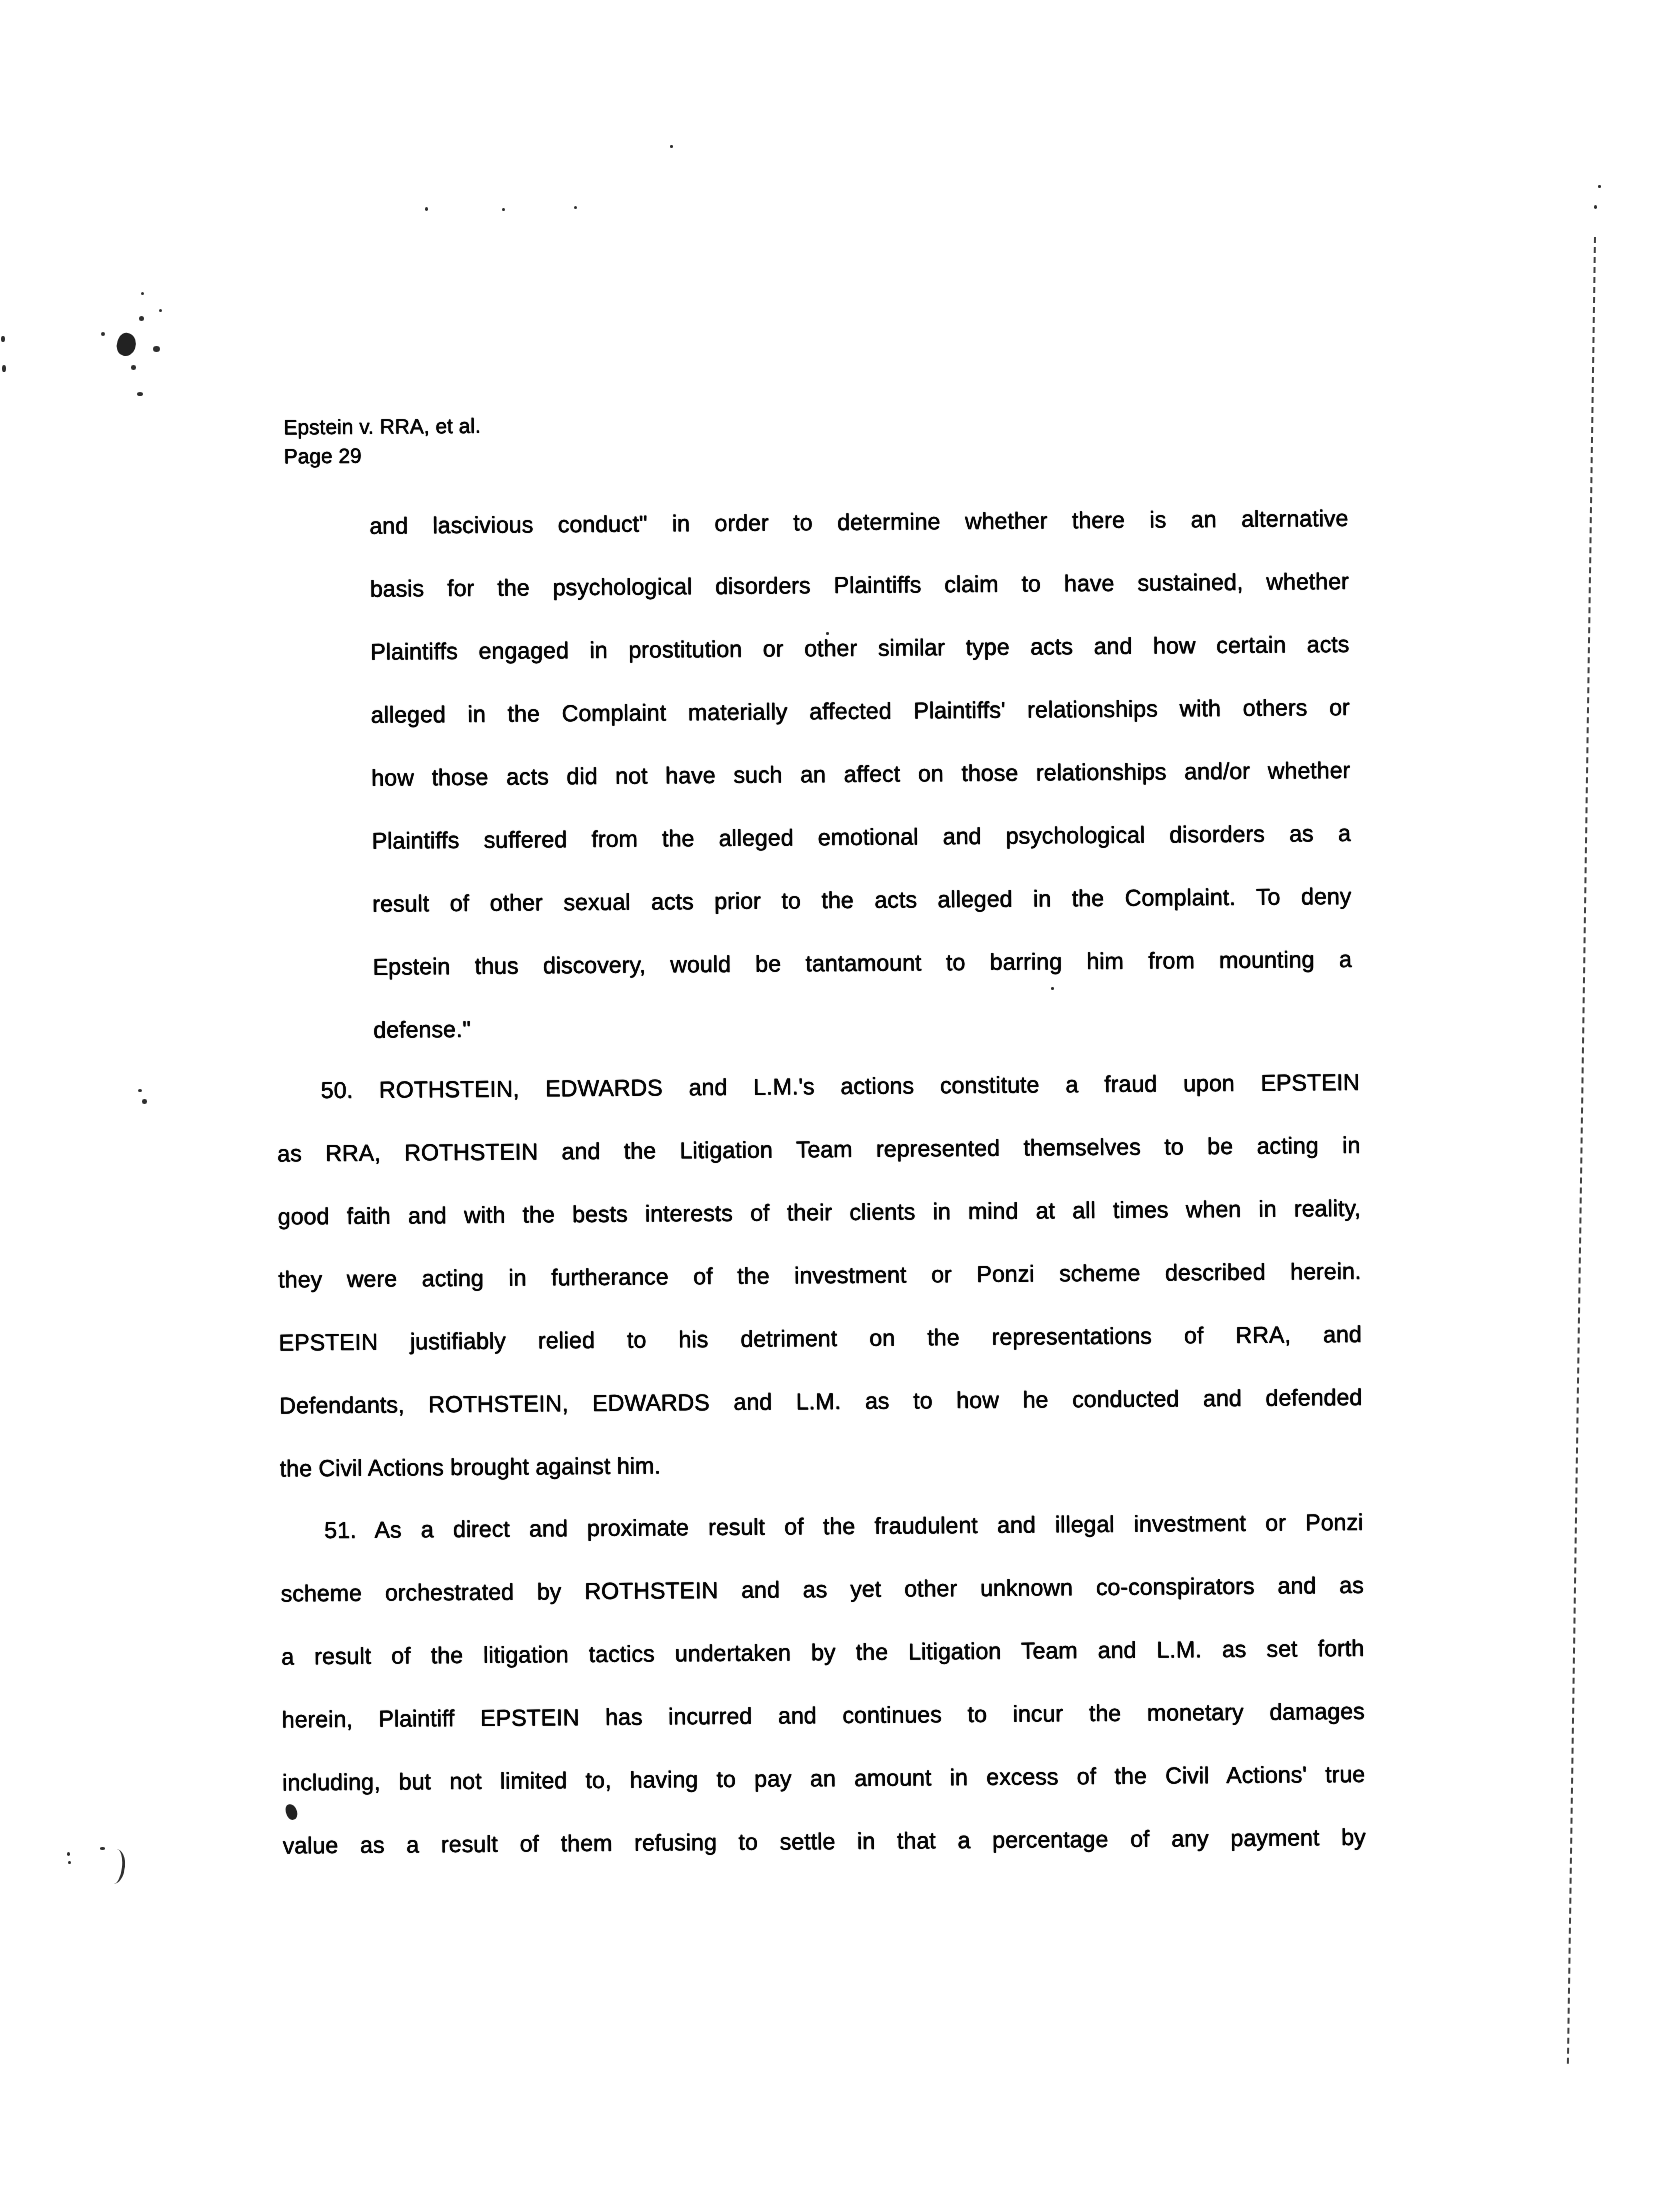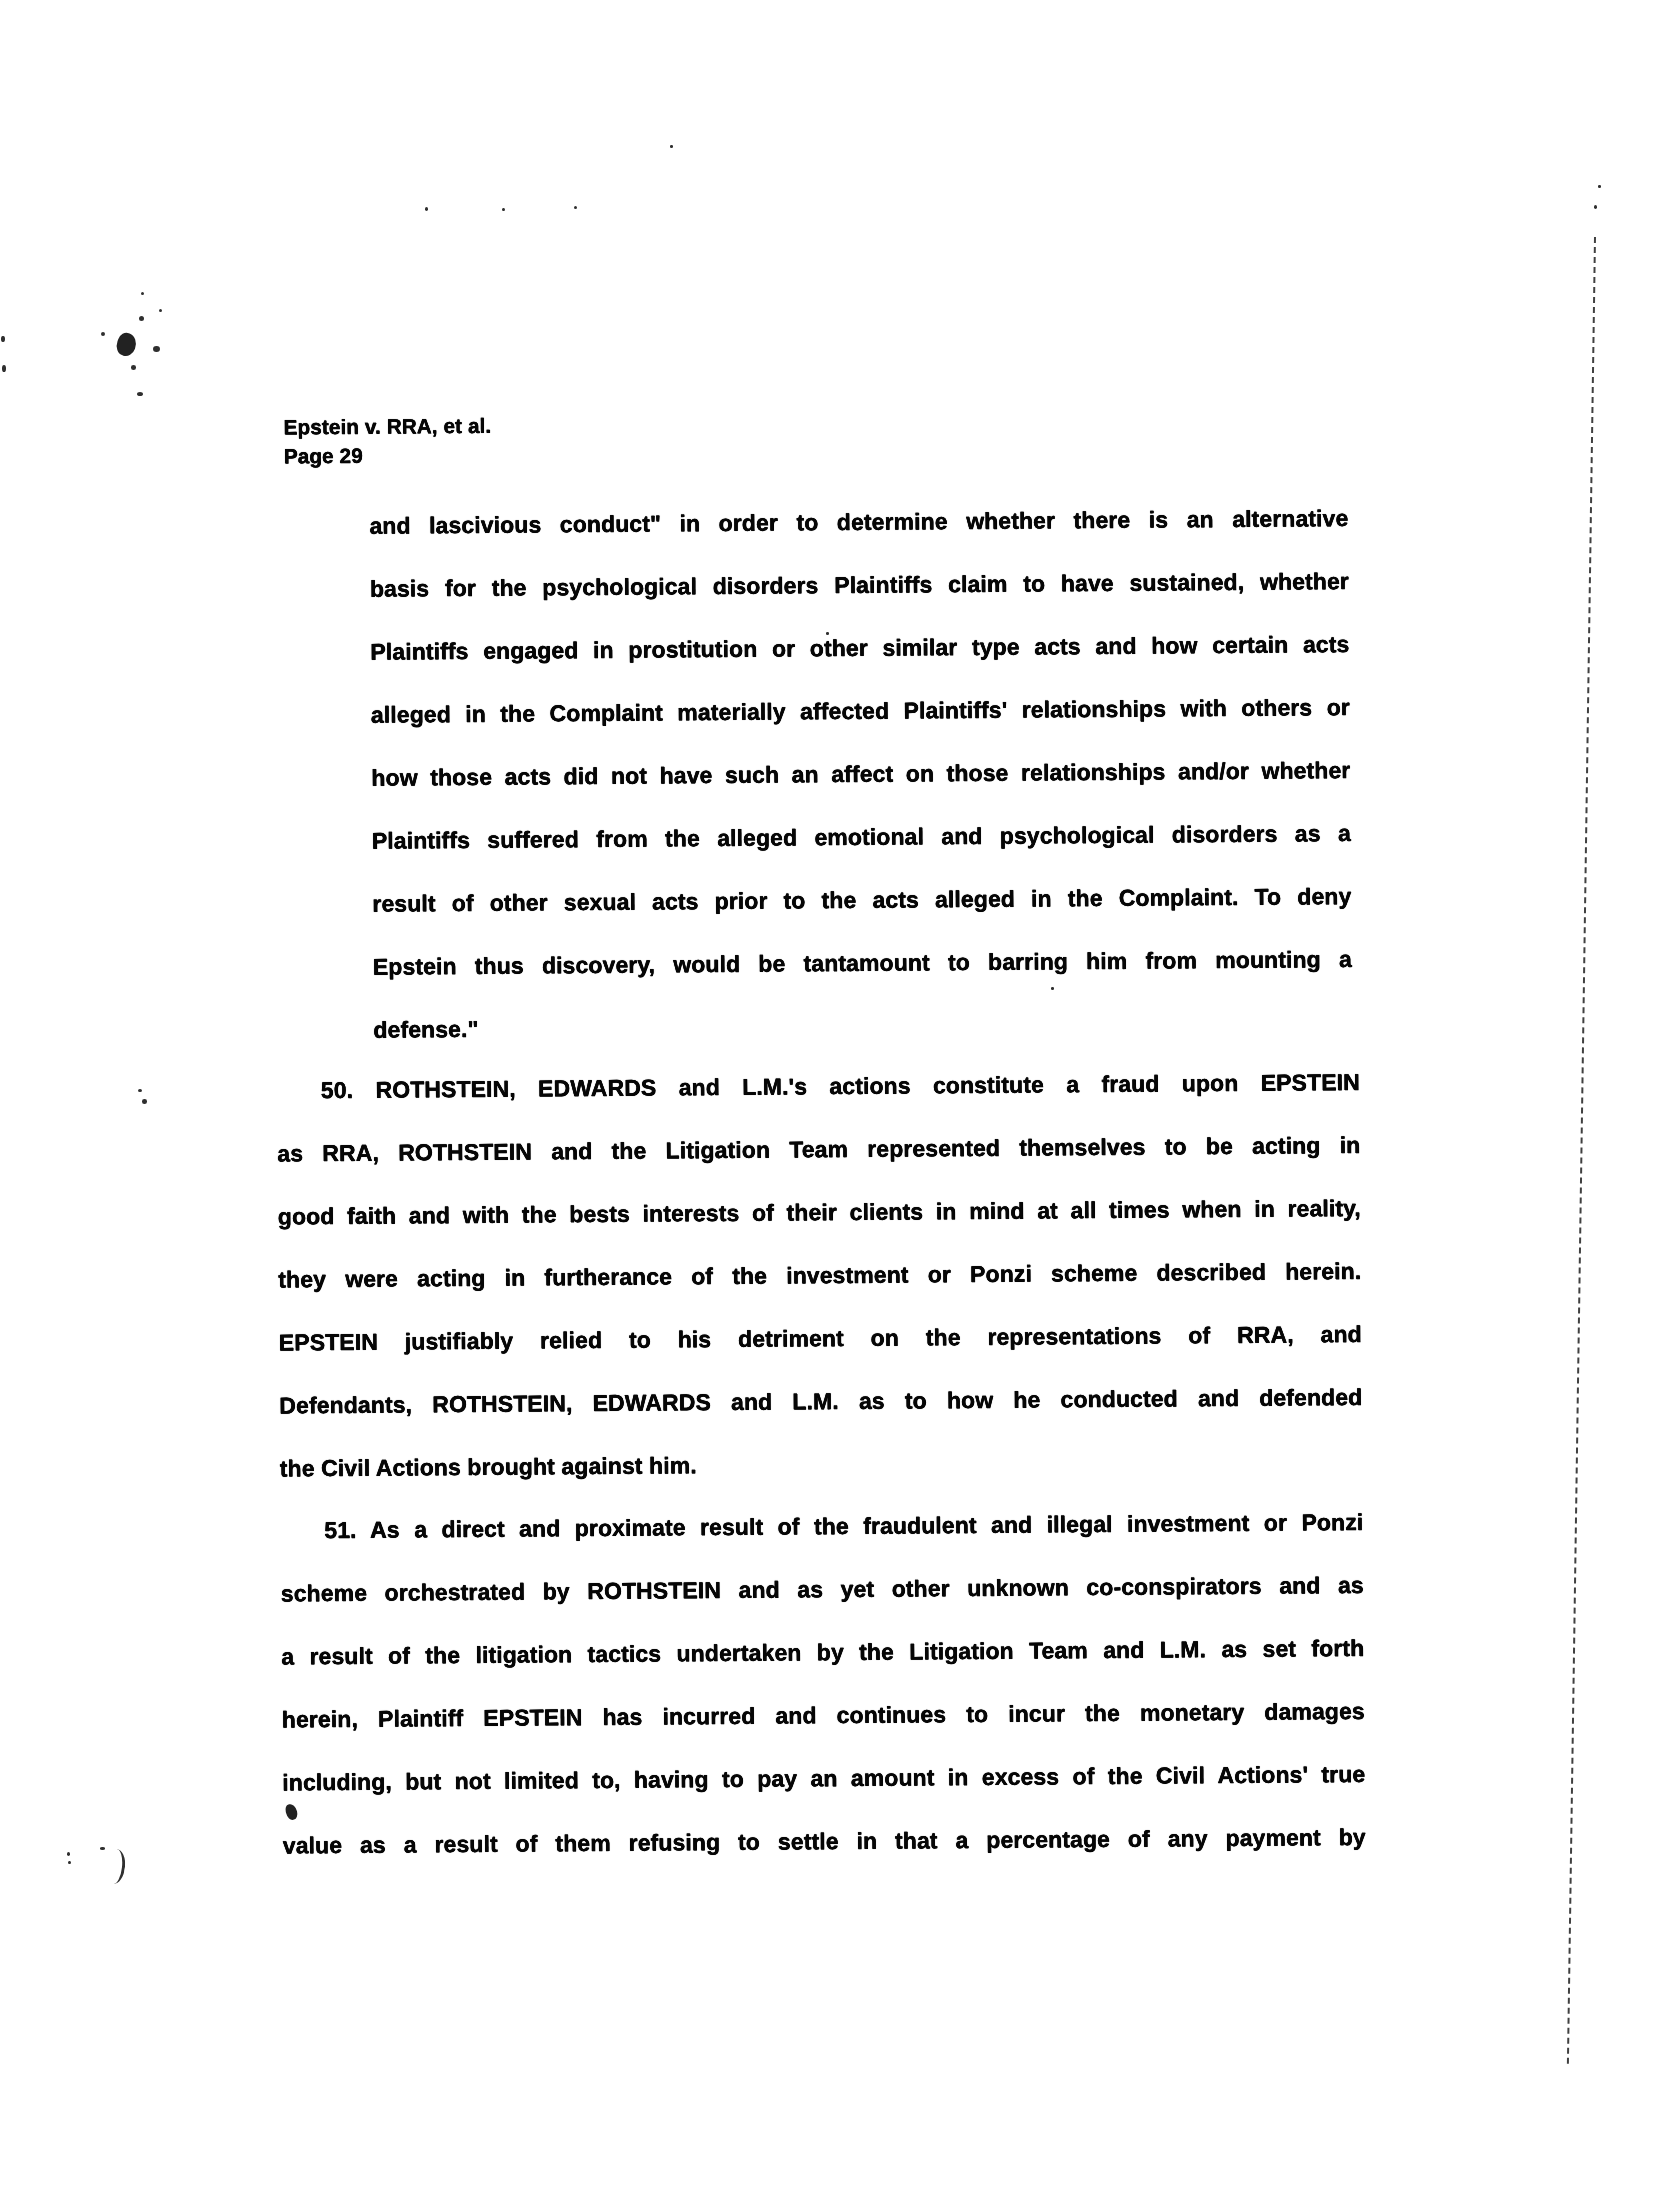--- a/index.html
+++ b/index.html
@@ -3,21 +3,20 @@
 <meta charset="utf-8">
 <style>
   html,body{margin:0;padding:0;background:#ffffff;}
   .page{
     position:relative;
     width:1674px;height:2205px;
     background:#ffffff;
     overflow:hidden;
     font-family:"Liberation Sans", sans-serif;
     color:#060606;
-    font-weight:bold;
   }
   .content{
     position:absolute;left:0;top:0;width:100%;height:100%;
     transform:rotate(-0.45deg);
     transform-origin:50% 45%;
   }
   .ink{
     text-shadow:0 0 0.7px #000, 0.3px 0.3px 0.4px #000;
     letter-spacing:0.1px;
   }

